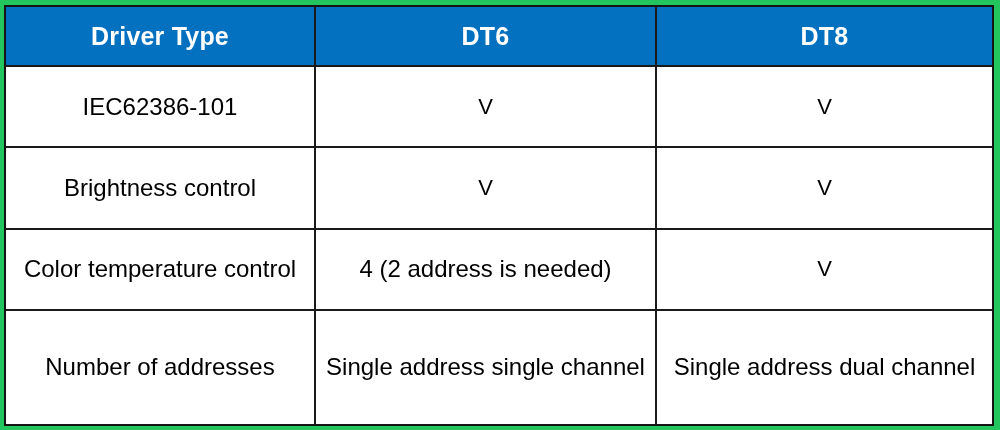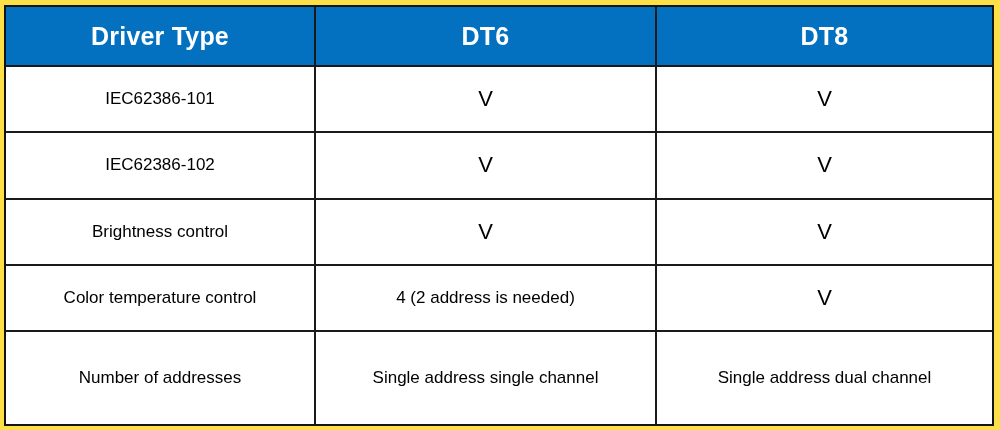--- a/index.html
+++ b/index.html
@@ -10,21 +10,21 @@
   body {
     width: 1000px;
     height: 430px;
     font-family: "Liberation Sans", sans-serif;
     overflow: hidden;
   }
   .page {
     position: relative;
     width: 1000px;
     height: 430px;
-    background: #fde047;
+    background: #22c55e;
     box-sizing: border-box;
   }
   .table-wrap {
     position: absolute;
     left: 4px;
     top: 5px;
     width: 988px;
     height: 421px;
   }
   table.comparison {
@@ -51,21 +51,21 @@
     color: #ffffff;
     font-weight: bold;
     font-size: 25px;
     letter-spacing: 0.2px;
     height: 60px;
     border-color: #1a1a1a;
   }
   tbody td {
     color: #000000;
     font-weight: normal;
-    font-size: 17px;
+    font-size: 24px;
     height: 48px;
     border-width: 1px;
     border-color: #3a3a3a;
   }
   tbody tr:last-child td {
     height: 68px;
     border-radius: 11px;
   }
   
   table.comparison {
@@ -102,25 +102,20 @@
           <th>DT8</th>
         </tr>
       </thead>
       <tbody>
         <tr>
           <td>IEC62386-101</td>
           <td class="mark">V</td>
           <td class="mark">V</td>
         </tr>
         <tr>
-          <td>IEC62386-102</td>
-          <td class="mark">V</td>
-          <td class="mark">V</td>
-        </tr>
-        <tr>
           <td>Brightness control</td>
           <td class="mark">V</td>
           <td class="mark">V</td>
         </tr>
         <tr>
           <td>Color temperature control</td>
           <td>4 (2 address is needed)</td>
           <td class="mark">V</td>
         </tr>
         <tr>

